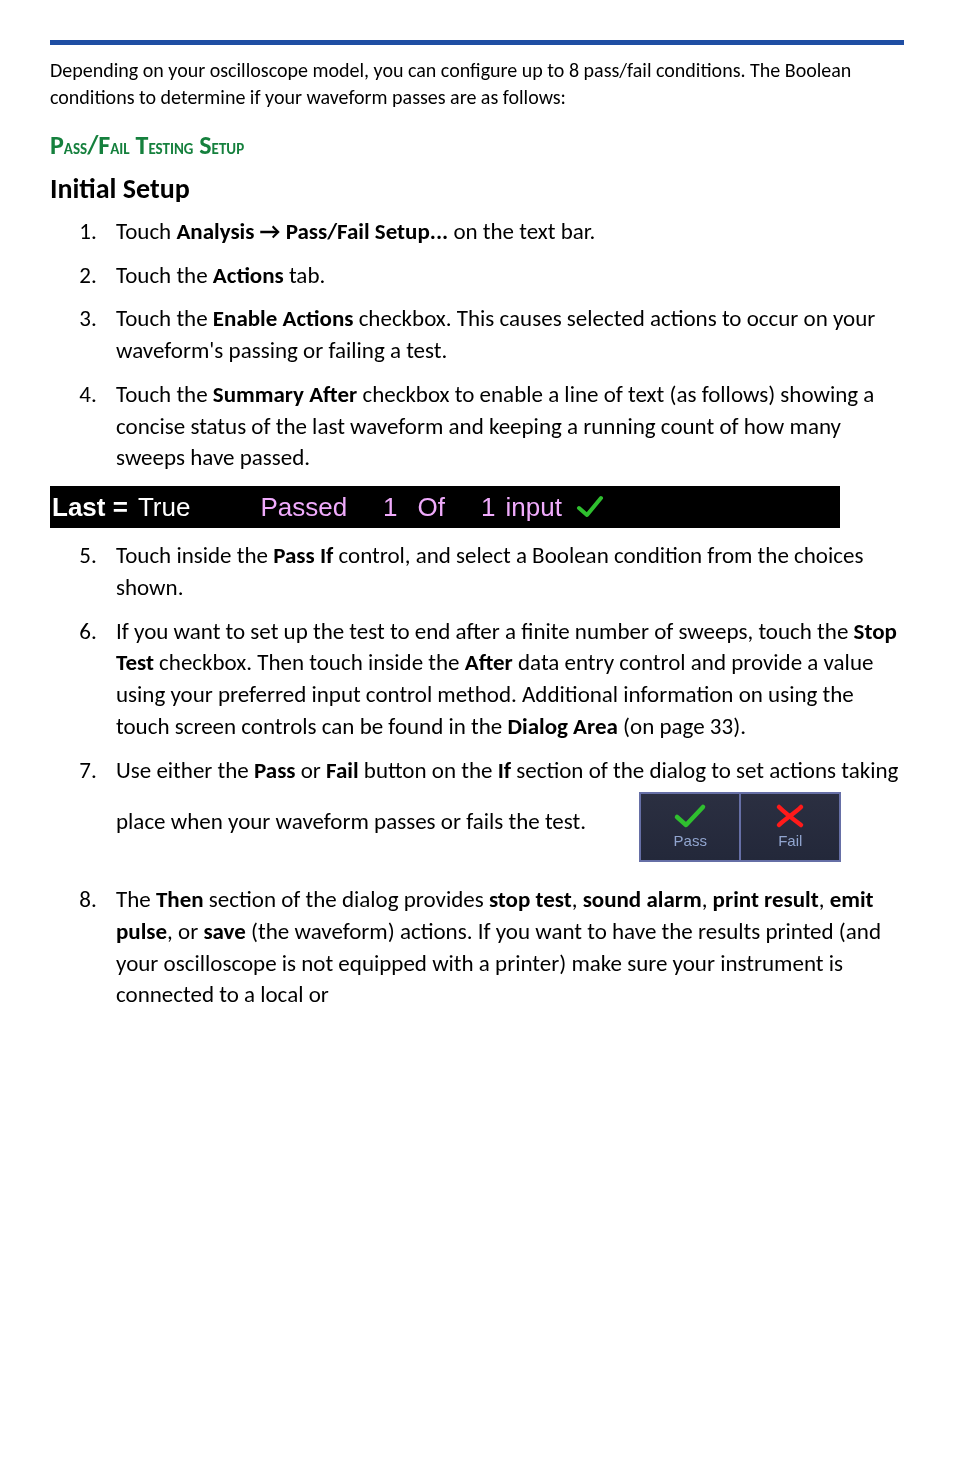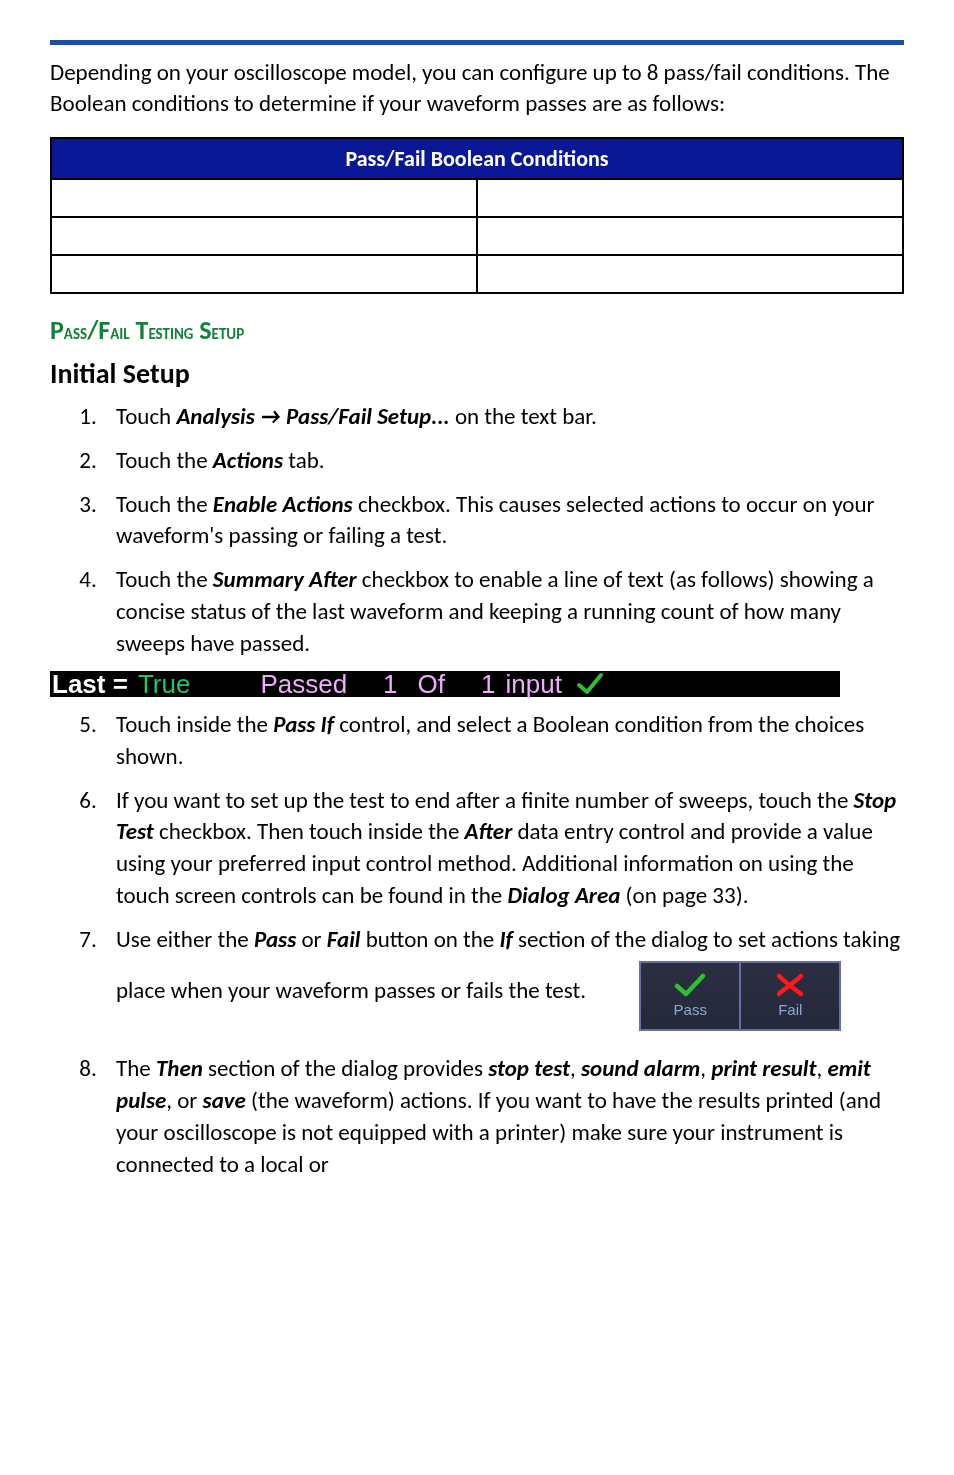--- a/index.html
+++ b/index.html
@@ -12,21 +12,21 @@
   .page {
     width: 954px;
     padding: 40px 50px 40px 50px;
     box-sizing: border-box;
   }
   .top-rule {
     border-top: 5px solid #1f4ea3;
     margin-bottom: 12px;
   }
   .intro {
-    font-size: 23px;
+    font-size: 20px;
     line-height: 1.35;
     margin-bottom: 18px;
   }
   table.bool-table {
     width: 100%;
     border-collapse: collapse;
     margin-bottom: 20px;
   }
   table.bool-table th {
     background: #0a1796;
@@ -58,36 +58,36 @@
     list-style: decimal;
     padding-left: 52px;
     margin: 0;
   }
   ol.steps > li {
     font-size: 23px;
     line-height: 1.38;
     padding-left: 14px;
     margin-bottom: 12px;
   }
-  .bold { font-weight: bold; font-style: italic; }
+  .bold { font-weight: bold; }
   .summary-bar {
     display: flex;
     align-items: center;
     background: #000;
     color: #fff;
     font-family: Arial, sans-serif;
     font-size: 26px;
-    height: 26px;
+    height: 42px;
     padding: 0 8px 0 2px;
     width: 780px;
     margin: 6px 0 12px 0;
     gap: 0;
   }
   .summary-bar .lbl { font-weight: bold; color: #fff; margin-right: 10px; }
-  .summary-bar .val { color: #22c55e; margin-right: 70px; }
+  .summary-bar .val { color: #ffffff; margin-right: 70px; }
   .summary-bar .plain { color: #f0abfc; }
   .summary-bar .spacer-sm { width: 36px; }
   .summary-bar .spacer-md { width: 20px; }
   .summary-bar .check {
     display: inline-block;
     width: 28px;
     height: 28px;
     margin-left: 14px;
     position: relative;
   }
@@ -147,41 +147,20 @@
   .pf-cell .txt { color: #91a5cf; font-size: 15px; }
 </style>
 </head>
 <body>
 
 <div class="page">
   <div class="top-rule"></div>
 
   <div class="intro">Depending on your oscilloscope model, you can configure up to 8 pass/fail conditions. The Boolean conditions to determine if your waveform passes are as follows:</div>
 
-  <table class="bool-table">
-    <thead>
-      <tr>
-        <th colspan="2">Pass/Fail Boolean Conditions</th>
-      </tr>
-    </thead>
-    <tbody>
-      <tr>
-          <td></td>
-          <td></td>
-        </tr>
-      <tr>
-          <td></td>
-          <td></td>
-        </tr>
-      <tr>
-          <td></td>
-          <td></td>
-        </tr>
-    </tbody>
-  </table>
 
   <div class="section-heading">
     <span style="font-size:26px">P</span><span>ass</span><span style="font-size:26px">/F</span><span>ail</span><span style="font-size:26px"> T</span><span>esting</span><span style="font-size:26px"> S</span><span>etup</span>
   </div>
 
   <div class="subheading">Initial Setup</div>
 
   <ol class="steps">
     <li>
       <span>Touch </span><span class="bold">Analysis → Pass/Fail Setup...</span><span> on the text bar.</span>

